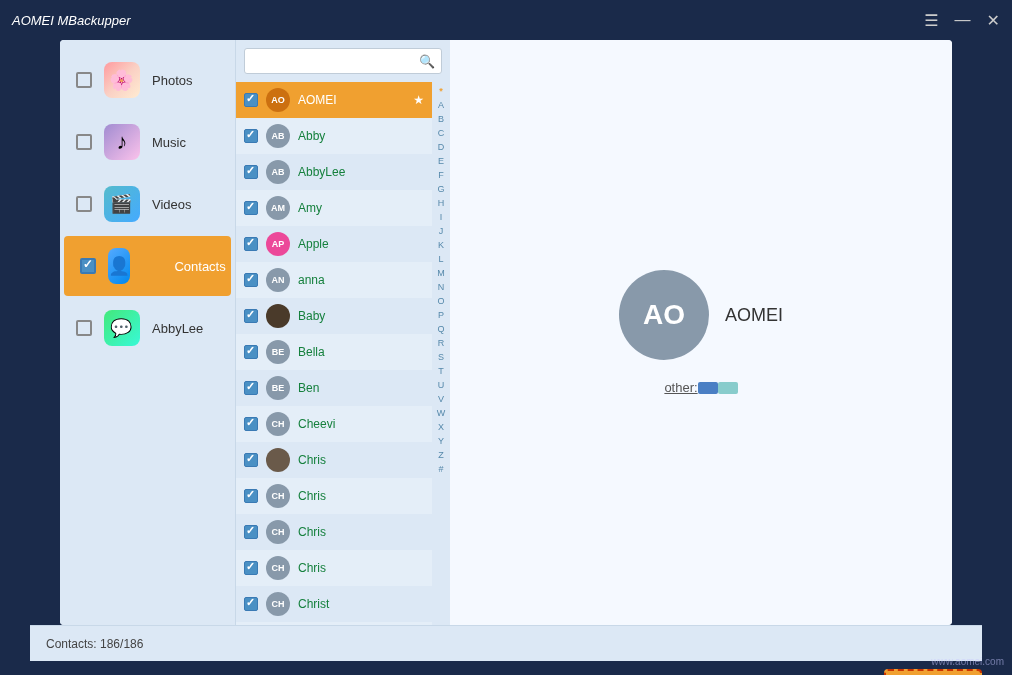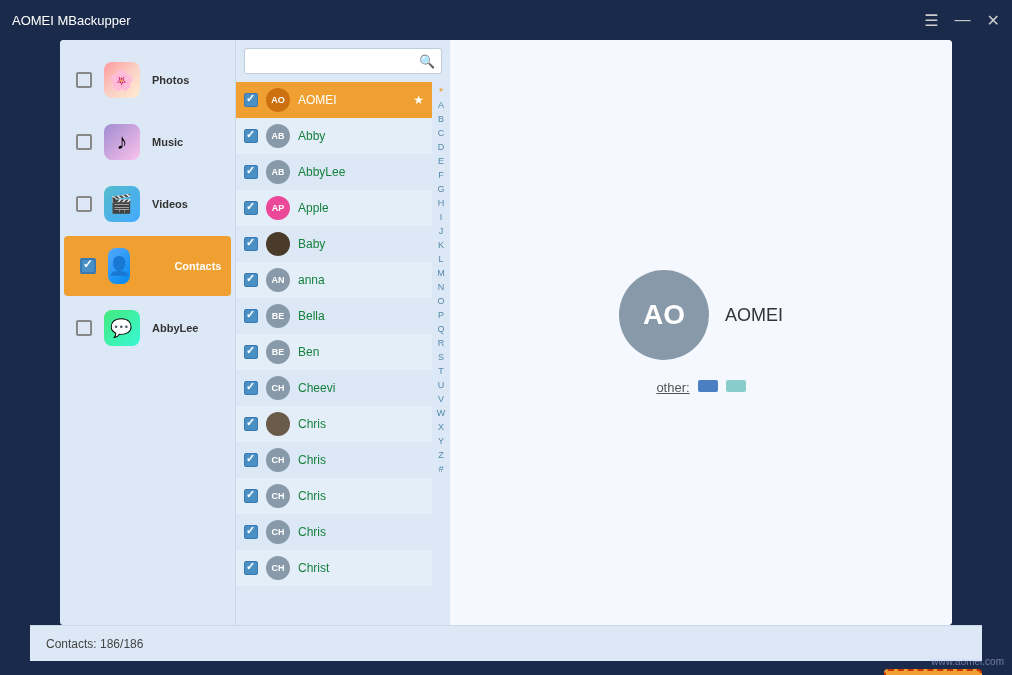--- a/index.html
+++ b/index.html
@@ -13,21 +13,21 @@
     }
     .title-bar {
       background: #1a2a4a;
       height: 40px;
       display: flex;
       align-items: center;
       padding: 0 12px;
       color: white;
       font-size: 13px;
     }
-    .title-bar .title-text { flex: 1; }
+    .title-bar .title-text { flex: 1; font-style: italic; }
     .title-bar .window-controls { display: flex; gap: 16px; align-items: center; }
     .window-control { color: #ccc; cursor: pointer; font-size: 16px; }
     .main-container {
       display: flex;
       width: 100%;
       height: 585px;
       margin: 0 30px;
       width: calc(100% - 60px);
       background: #e8f0f8;
       border-radius: 4px;
@@ -61,23 +61,23 @@
       display: flex;
       align-items: center;
       justify-content: center;
       font-size: 20px;
     }
     .photos-icon { background: linear-gradient(135deg, #ff9a9e, #fad0c4, #ffecd2); }
     .music-icon { background: linear-gradient(135deg, #a18cd1, #fbc2eb); }
     .videos-icon { background: linear-gradient(135deg, #43e97b, #38f9d7); }
     .messages-icon { background: linear-gradient(135deg, #43e97b, #38f9d7); }
     .sidebar-item .item-label {
-      font-size: 11px;
+      font-size: 13px;
       color: #333;
-      font-weight: 700;
+      font-weight: 400;
     }
     .sidebar-item.active .item-label { color: white; margin-left: 32px; }
     .contact-list-panel {
       width: 215px;
       background: #dce8f5;
       border-left: 1px solid #c8d8e8;
       display: flex;
       flex-direction: column;
     }
     .search-bar {
@@ -189,22 +189,21 @@
       font-size: 18px;
       color: #333;
       margin-left: 16px;
     }
     .detail-header {
       display: flex;
       align-items: center;
     }
     .detail-other {
       display: flex;
-      align-items: flex-start;
-      gap: 8px;
+      align-items: center;
       font-size: 13px;
       color: #555;
       text-decoration: underline;
     }
     .color-dot {
       width: 20px;
       height: 12px;
       border-radius: 2px;
     }
     .footer-bar {
@@ -354,32 +353,37 @@
               <div class="contact-avatar" style="background: rgb(136, 153, 170);">AB</div>
               <span class="contact-name">Abby</span>
             </div>
             <div class="contact-item">
               <span class="checkbox-checked"></span>
               <div class="contact-avatar" style="background: rgb(136, 153, 170);">AB</div>
               <span class="contact-name">AbbyLee</span>
             </div>
             <div class="contact-item">
               <span class="checkbox-checked"></span>
+              <div class="contact-avatar" style="background: rgb(136, 153, 170);">AM</div>
+              <span class="contact-name">Amy</span>
+            </div>
+            <div class="contact-item">
+              <span class="checkbox-checked"></span>
               <div class="contact-avatar" style="background: #ec4899;">AP</div>
               <span class="contact-name">Apple</span>
             </div>
             <div class="contact-item">
               <span class="checkbox-checked"></span>
+              <div class="contact-avatar" style="background: rgb(136, 153, 170);">AN</div>
+              <span class="contact-name">anna</span>
+            </div>
+            <div class="contact-item">
+              <span class="checkbox-checked"></span>
               <div class="contact-avatar" style="background: rgb(74, 58, 42);"></div>
               <span class="contact-name">Baby</span>
-            </div>
-            <div class="contact-item">
-              <span class="checkbox-checked"></span>
-              <div class="contact-avatar" style="background: rgb(136, 153, 170);">AN</div>
-              <span class="contact-name">anna</span>
             </div>
             <div class="contact-item">
               <span class="checkbox-checked"></span>
               <div class="contact-avatar" style="background: rgb(136, 153, 170);">BE</div>
               <span class="contact-name">Bella</span>
             </div>
             <div class="contact-item">
               <span class="checkbox-checked"></span>
               <div class="contact-avatar" style="background: rgb(136, 153, 170);">BE</div>
               <span class="contact-name">Ben</span>

